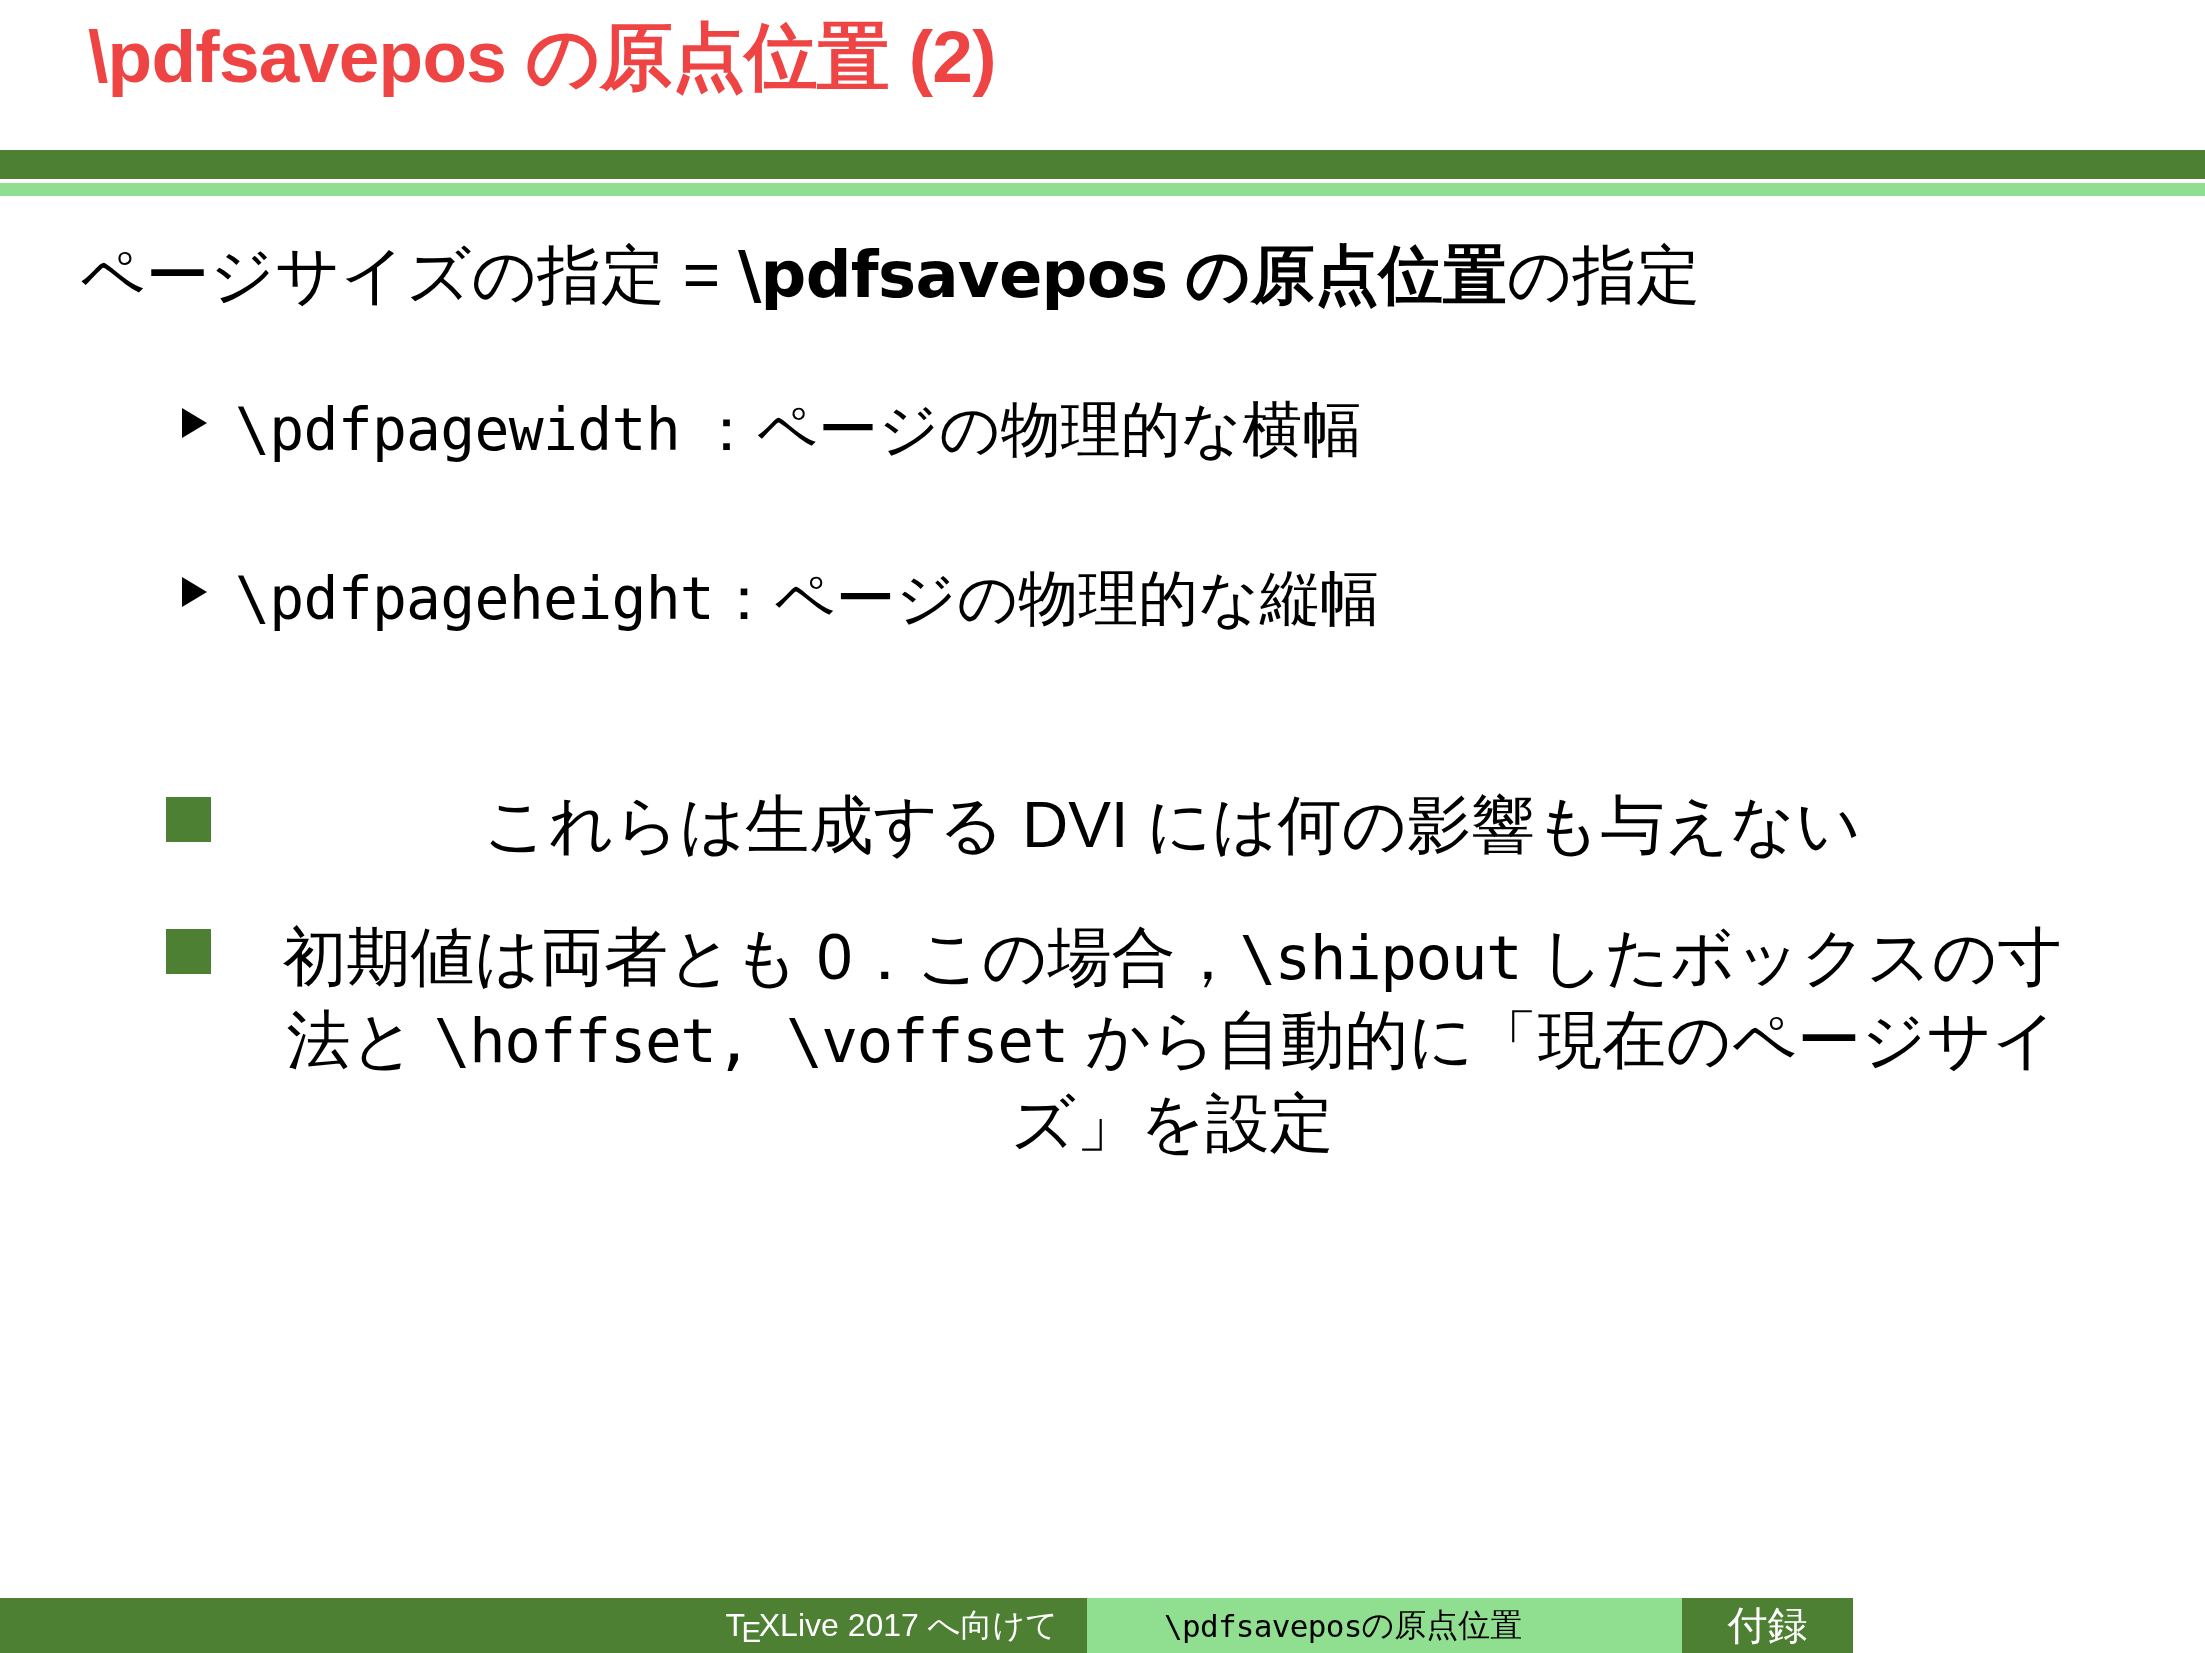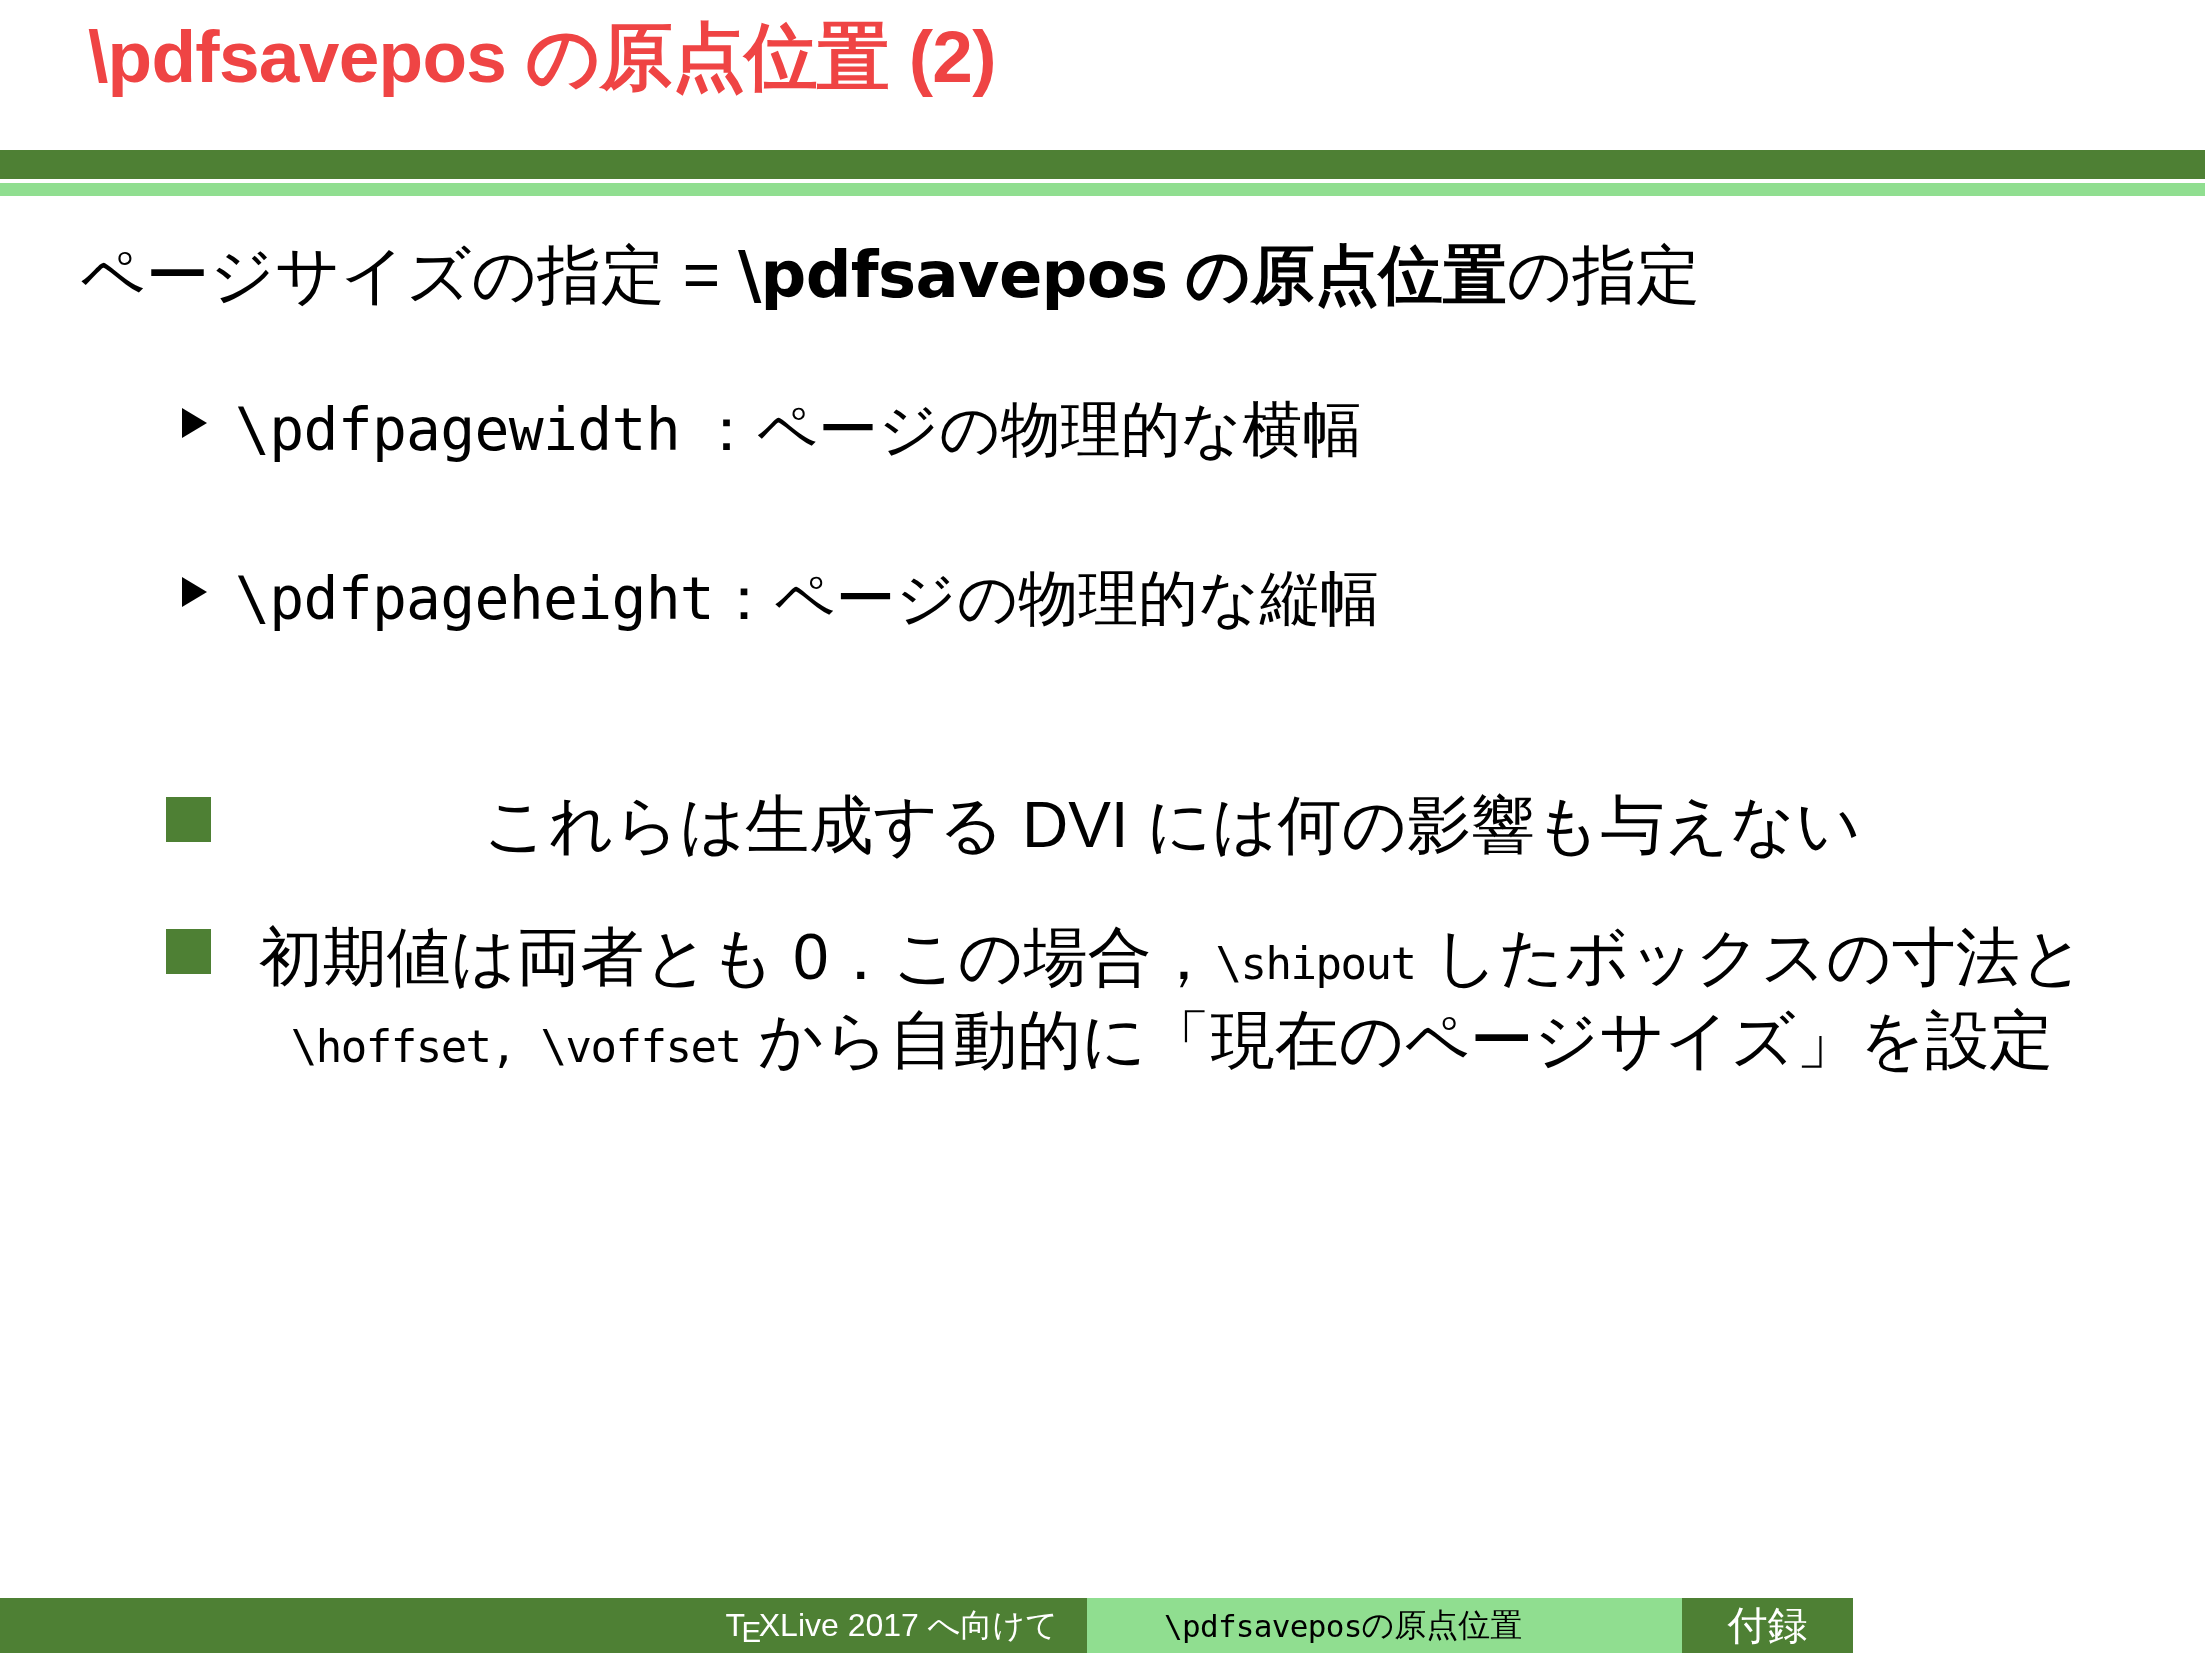--- a/index.html
+++ b/index.html
@@ -114,21 +114,21 @@
     height: 45px;
     background: #4E8034;
   }
   .sq-text {
     display: block;
     margin-left: 86px;
     text-align: center;
   }
   .sq-text .code {
     font-family: "DejaVu Sans Mono", "Liberation Mono", monospace;
-    font-size: 44px;
+    font-size: 61px;
     letter-spacing: -1.5px;
   }
 
   
   #footer {
     position: absolute;
     left: 0;
     top: 1598px;
     width: 1853px;
     height: 55px;

